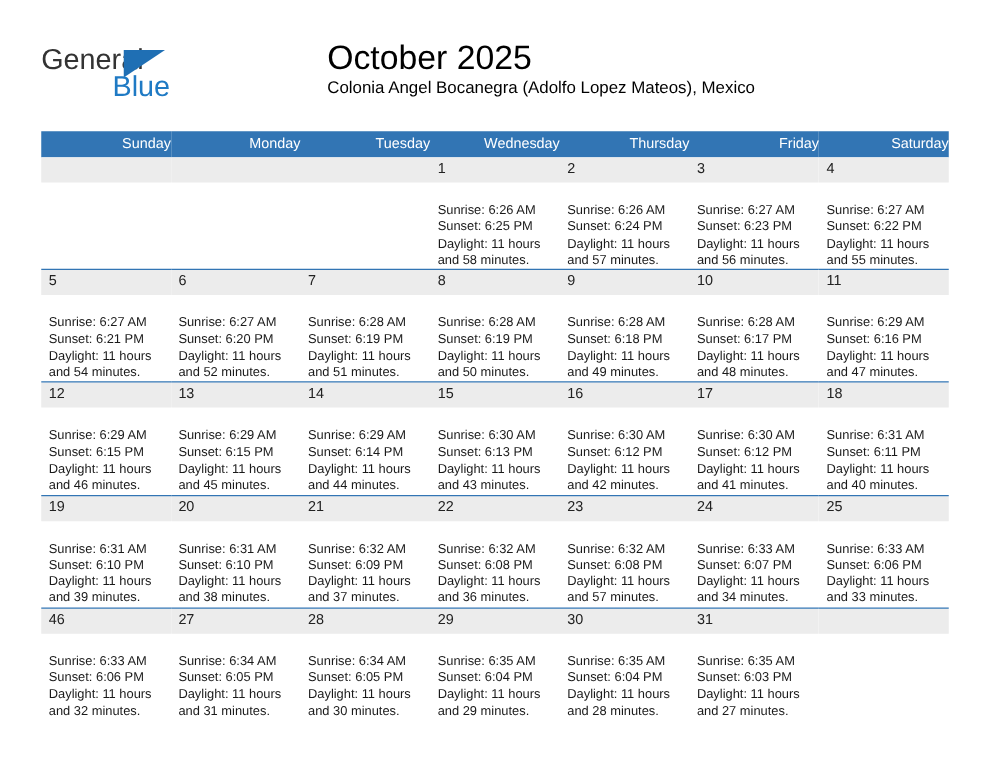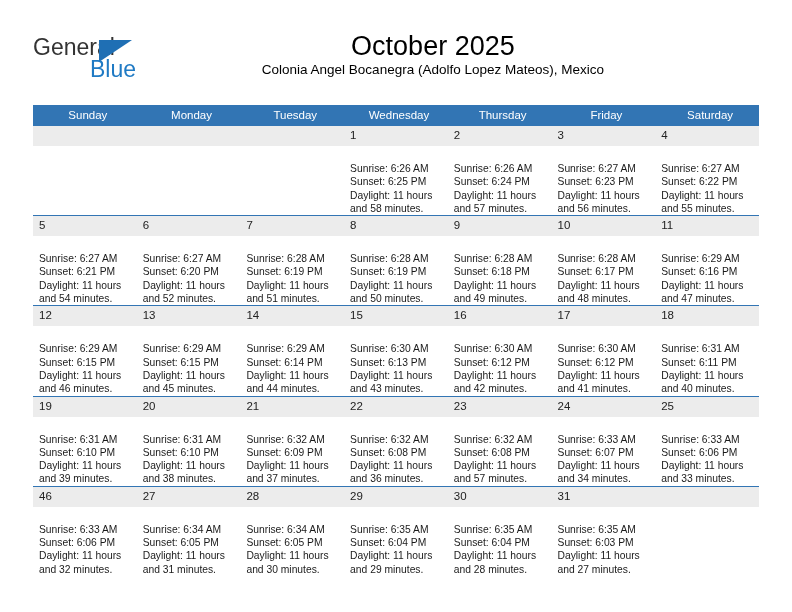--- a/index.html
+++ b/index.html
@@ -61,21 +61,21 @@
     font-size: 23px;
     color: #1f7ac4;
     line-height: 23px;
     font-family: "Liberation Sans", sans-serif;
   }
 
   .title-block {
     position: absolute;
     right: 34px;
     top: 30px;
-    text-align: center;
+    text-align: left;
   }
   .cal-title {
     font-size: 27px;
     color: #000000;
     line-height: 32px;
     white-space: nowrap;
   }
   .cal-subtitle {
     margin-top: 0;
     font-size: 13.5px;
@@ -91,21 +91,21 @@
     top: 105px;
     width: 726px;
     border-collapse: collapse;
     table-layout: fixed;
   }
   .cal th {
     background: #3275b4;
     color: #ffffff;
     font-weight: normal;
     font-size: 11.5px;
-    text-align: center;
+    text-align: right;
     padding: 4px 0 5px 6px;
     height: 12px;
     line-height: 12px;
     border: none;
   }
   .cal td {
     vertical-align: top;
     padding: 0;
     border: none;
     border-top: 1.4px solid #3275b4;

